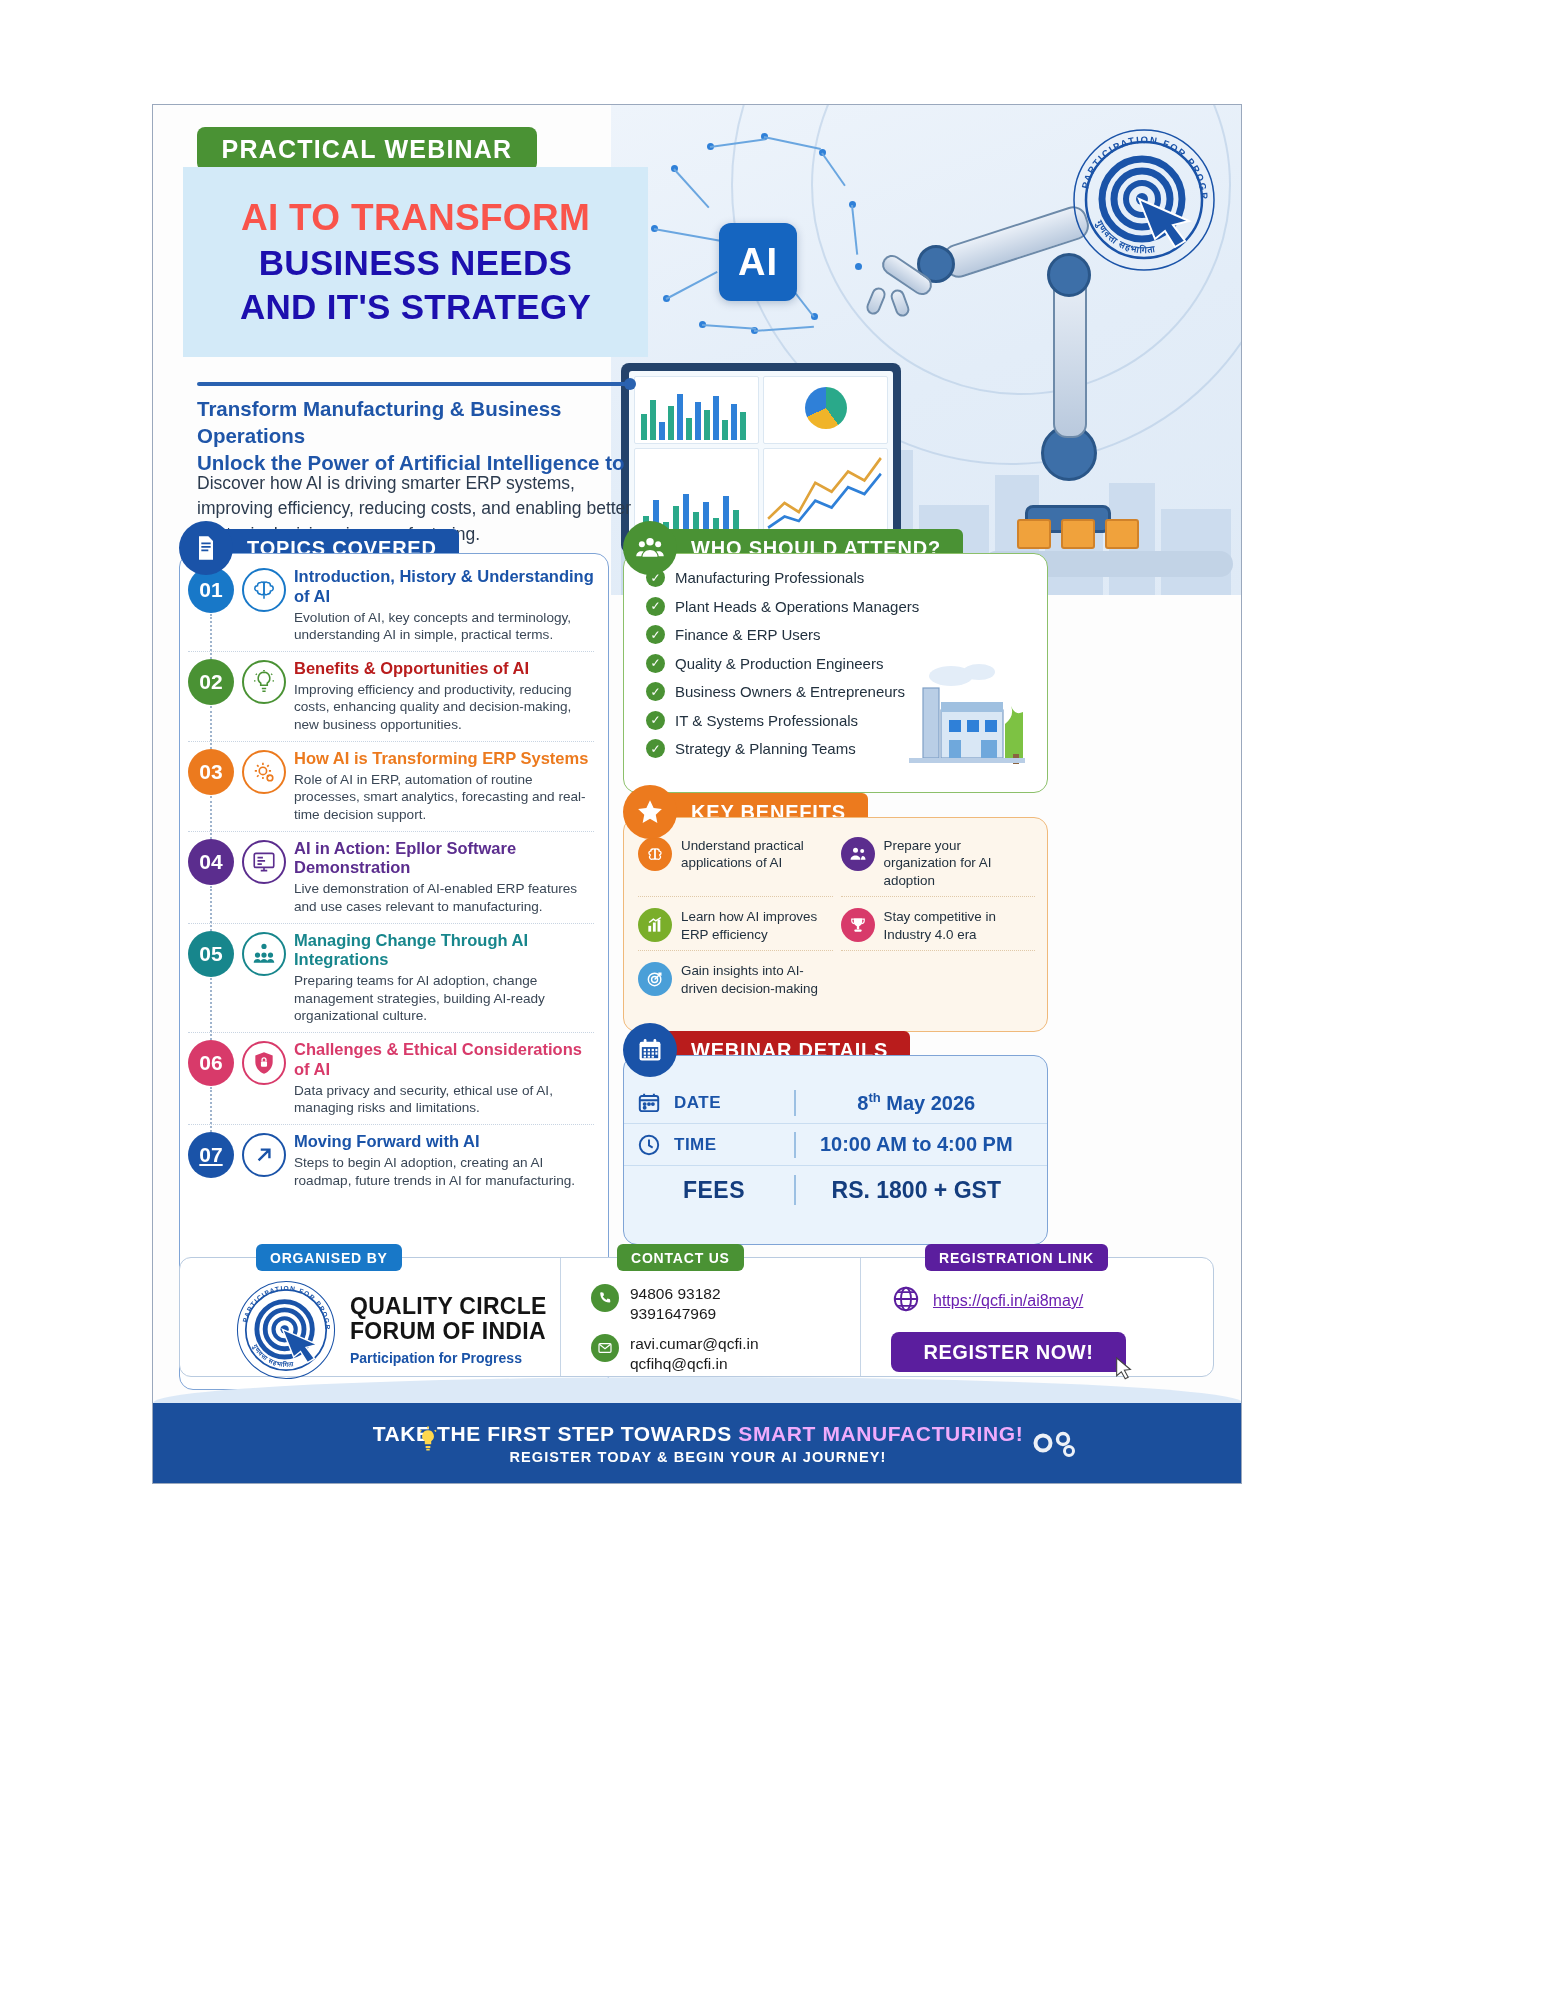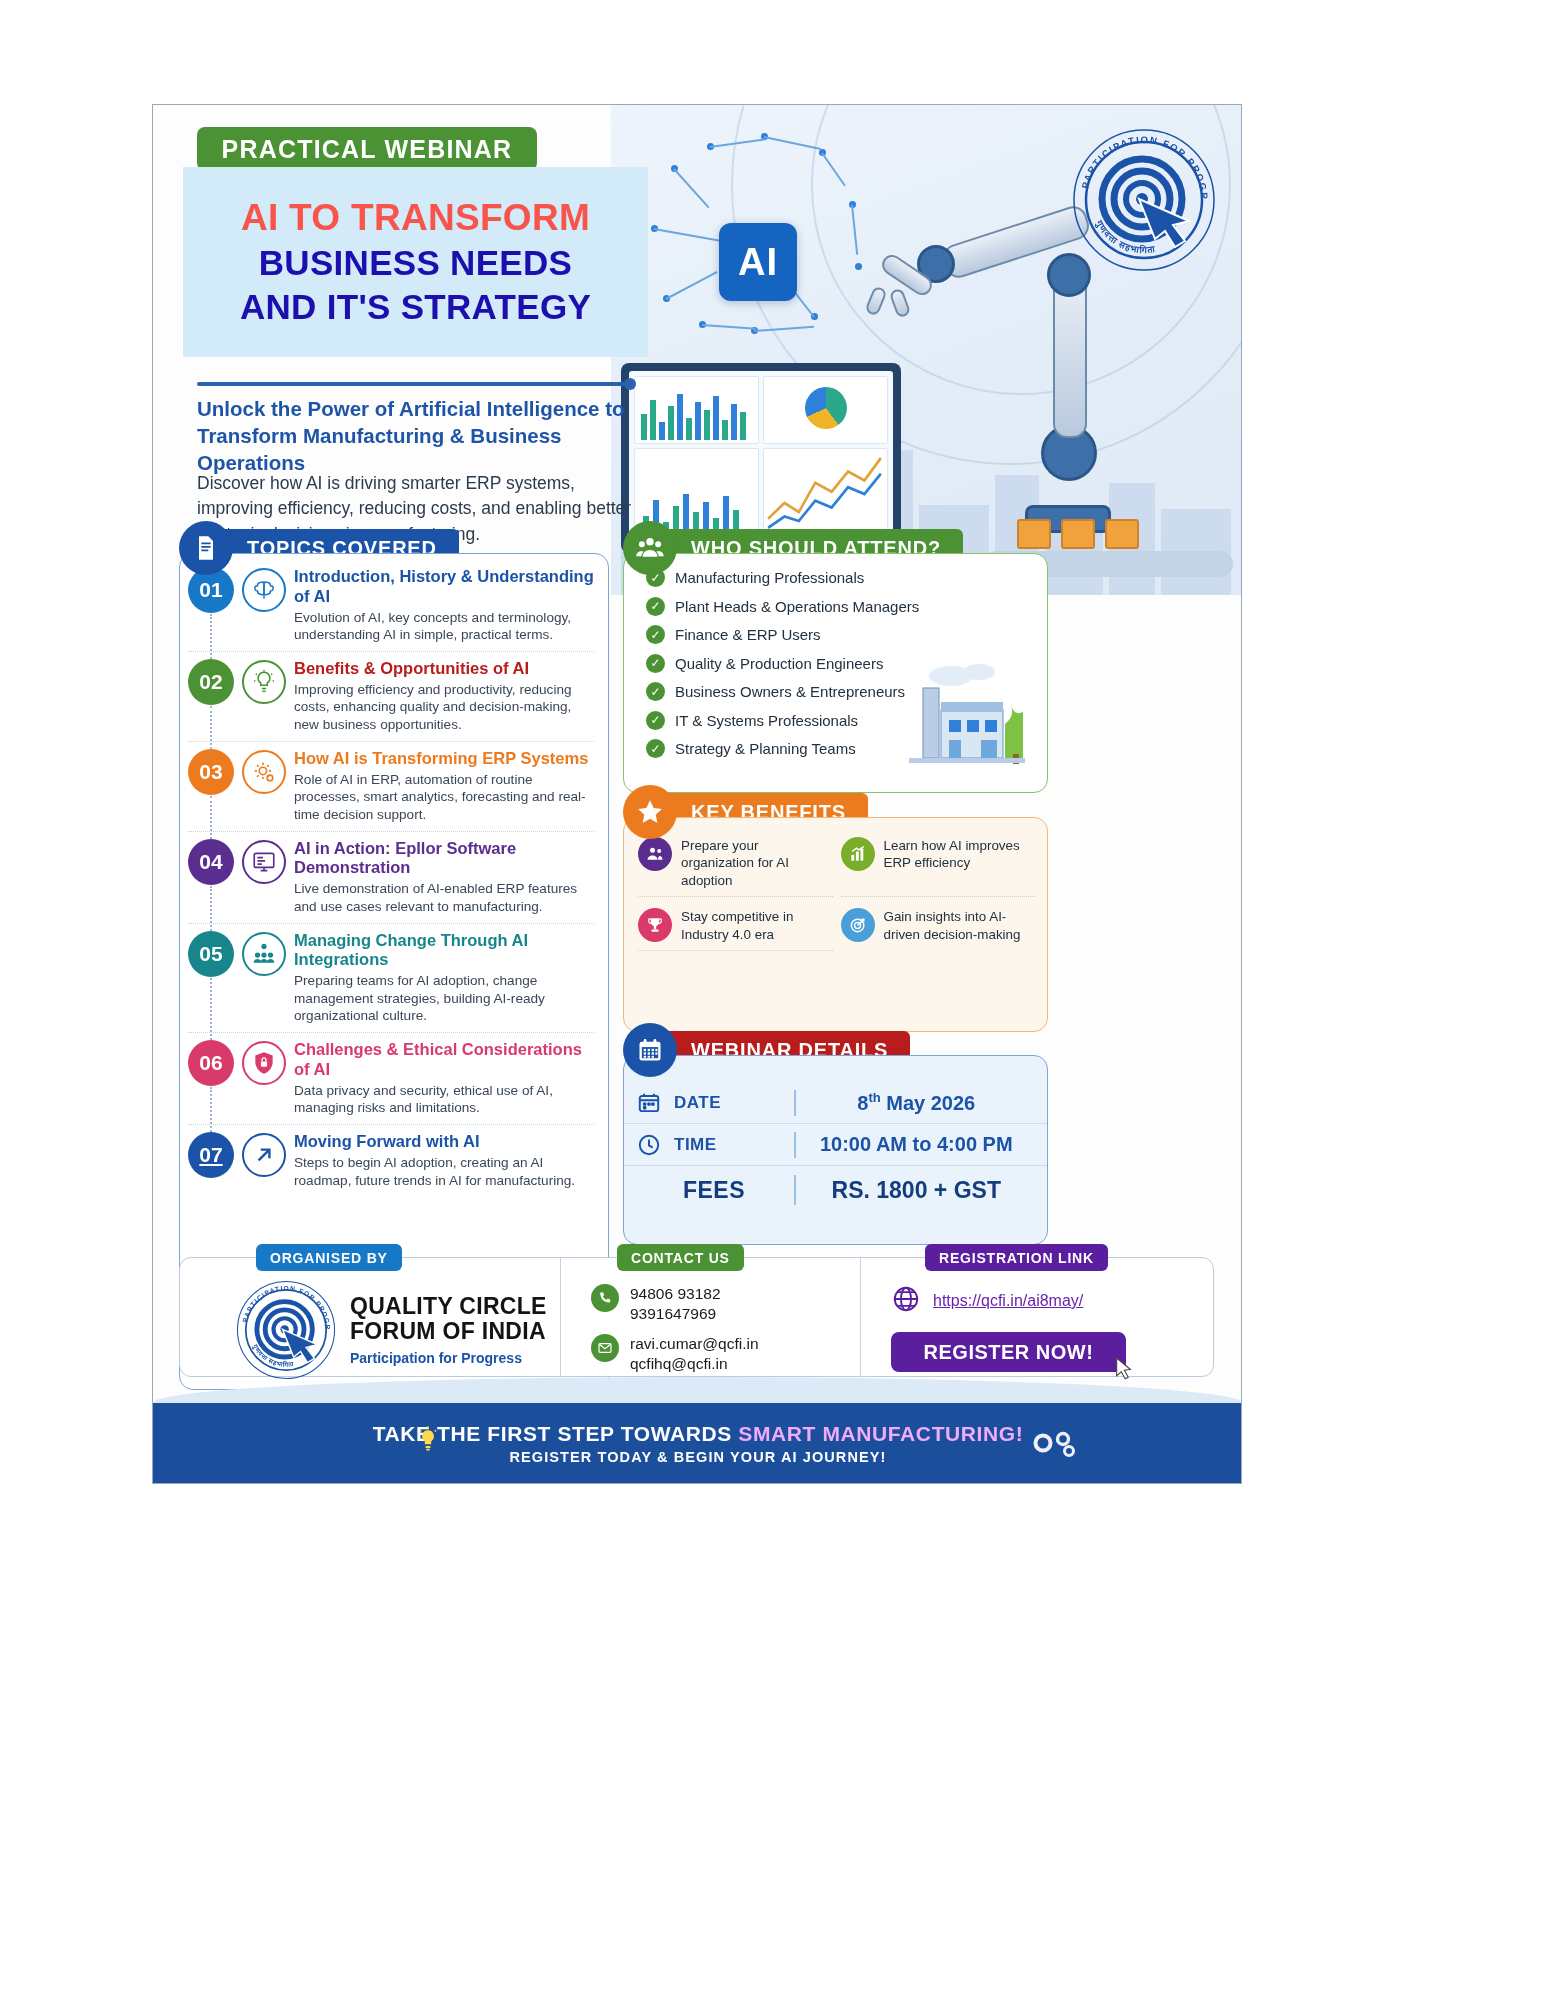--- a/index.html
+++ b/index.html
@@ -301,22 +301,22 @@
   <div class="pw-badge">PRACTICAL WEBINAR</div>
 
   <div class="title-box">
     <div class="t1">AI TO TRANSFORM</div>
     <div class="t2">BUSINESS NEEDS</div>
     <div class="t3">AND IT'S STRATEGY</div>
   </div>
 
   <div class="rule"></div>
   <div class="sub">
+    <div>Transform Manufacturing &amp; Business Operations</div>
     <div>Unlock the Power of Artificial Intelligence to</div>
-    <div>Transform Manufacturing &amp; Business Operations</div>
   </div>
   <div class="desc">Discover how AI is driving smarter ERP systems, improving efficiency, reducing costs, and enabling better strategic decisions in manufacturing.</div>
 
   <div style="position:absolute;left:26px;top:420px;">
     <div class="sec-head">
       <div class="sec-ico" style="background:#1a53a8;">
         <svg width="28" height="28" viewBox="0 0 24 24" fill="#fff">
           <path d="M6 2h8l4 4v16H6z" fill="#fff"></path>
           <path d="M8 8h8M8 11h8M8 14h6" stroke="#1a53a8" stroke-width="1.6"></path>
         </svg>
@@ -511,20 +511,29 @@
         <svg width="30" height="30" viewBox="0 0 24 24" fill="#fff">
           <path d="M12 2.5l2.9 6.2 6.6.8-4.9 4.6 1.3 6.6L12 17.4 6.1 20.7l1.3-6.6L2.5 9.5l6.6-.8z"></path>
         </svg>
       </div>
       <div class="sec-pill" style="background:#ec7a1e;">KEY BENEFITS</div>
     </div>
   </div>
 
   <div class="benefits">
     <div class="ben-grid">
+      <div class="ben sep">
+        <div class="ben-ico" style="background:#ec7a1e;">
+          <svg width="20" height="20" viewBox="0 0 24 24" fill="none" stroke="#fff" stroke-width="1.6">
+            <path d="M12 5v14M9.5 6a2.6 2.6 0 00-2.6 2.6 2.2 2.2 0 000 4.4A2.6 2.6 0 009.5 18a1.8 1.8 0 002.5-1.7V7.7A1.8 1.8 0 009.5 6z"></path>
+            <path d="M14.5 6a2.6 2.6 0 012.6 2.6 2.2 2.2 0 010 4.4A2.6 2.6 0 0114.5 18a1.8 1.8 0 01-2.5-1.7V7.7A1.8 1.8 0 0114.5 6z"></path>
+          </svg>
+        </div>
+        <div class="ben-tx">Understand practical applications of AI</div>
+      </div>
 
       <div class="ben sep">
         <div class="ben-ico" style="background:#5b2d8e;">
           <svg width="20" height="20" viewBox="0 0 24 24" fill="#fff">
             <circle cx="9" cy="7.5" r="3"></circle>
               <circle cx="17" cy="8.5" r="2.4"></circle>
             <path d="M3 19c0-3.2 2.7-5.2 6-5.2s6 2 6 5.2z"></path>
             <path d="M15.5 19c0-2.3.8-3.9 2-4.6 2.2.2 3.5 1.8 3.5 4.6z"></path>
           </svg>
         </div>

